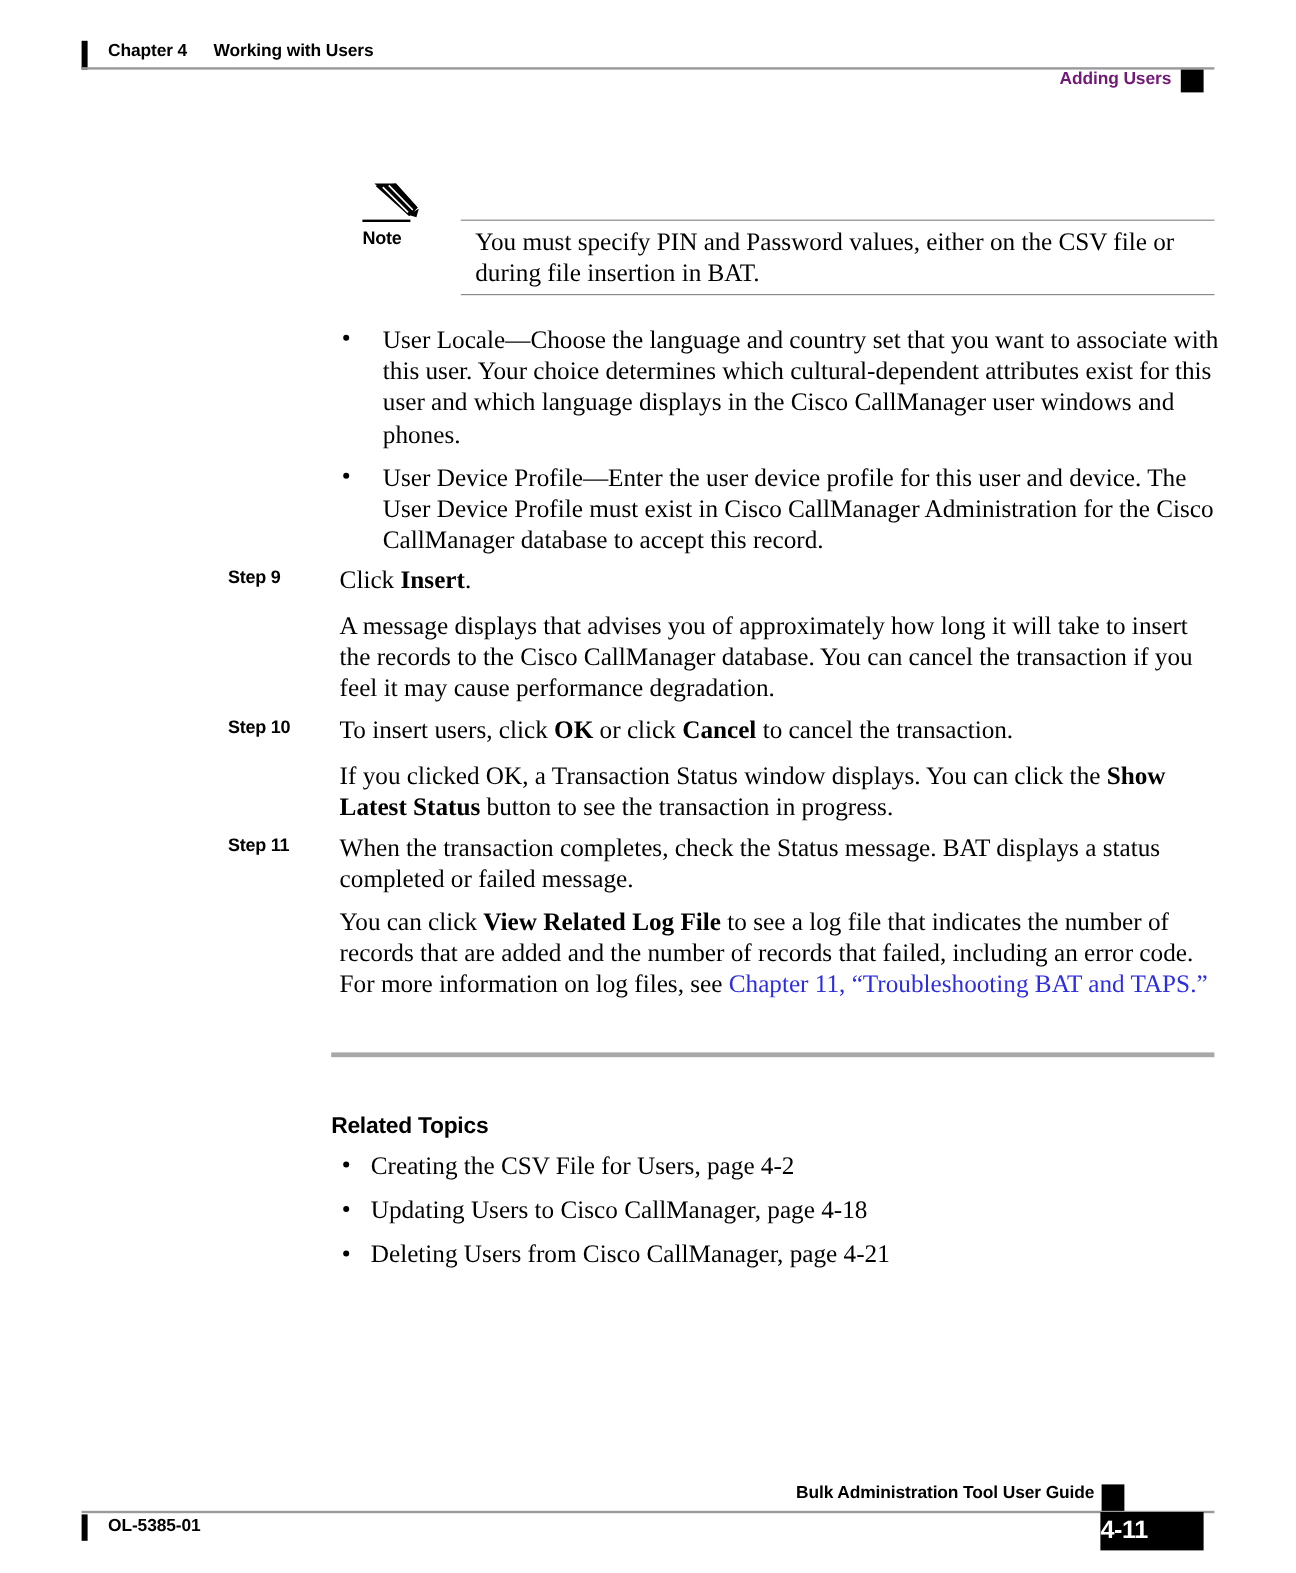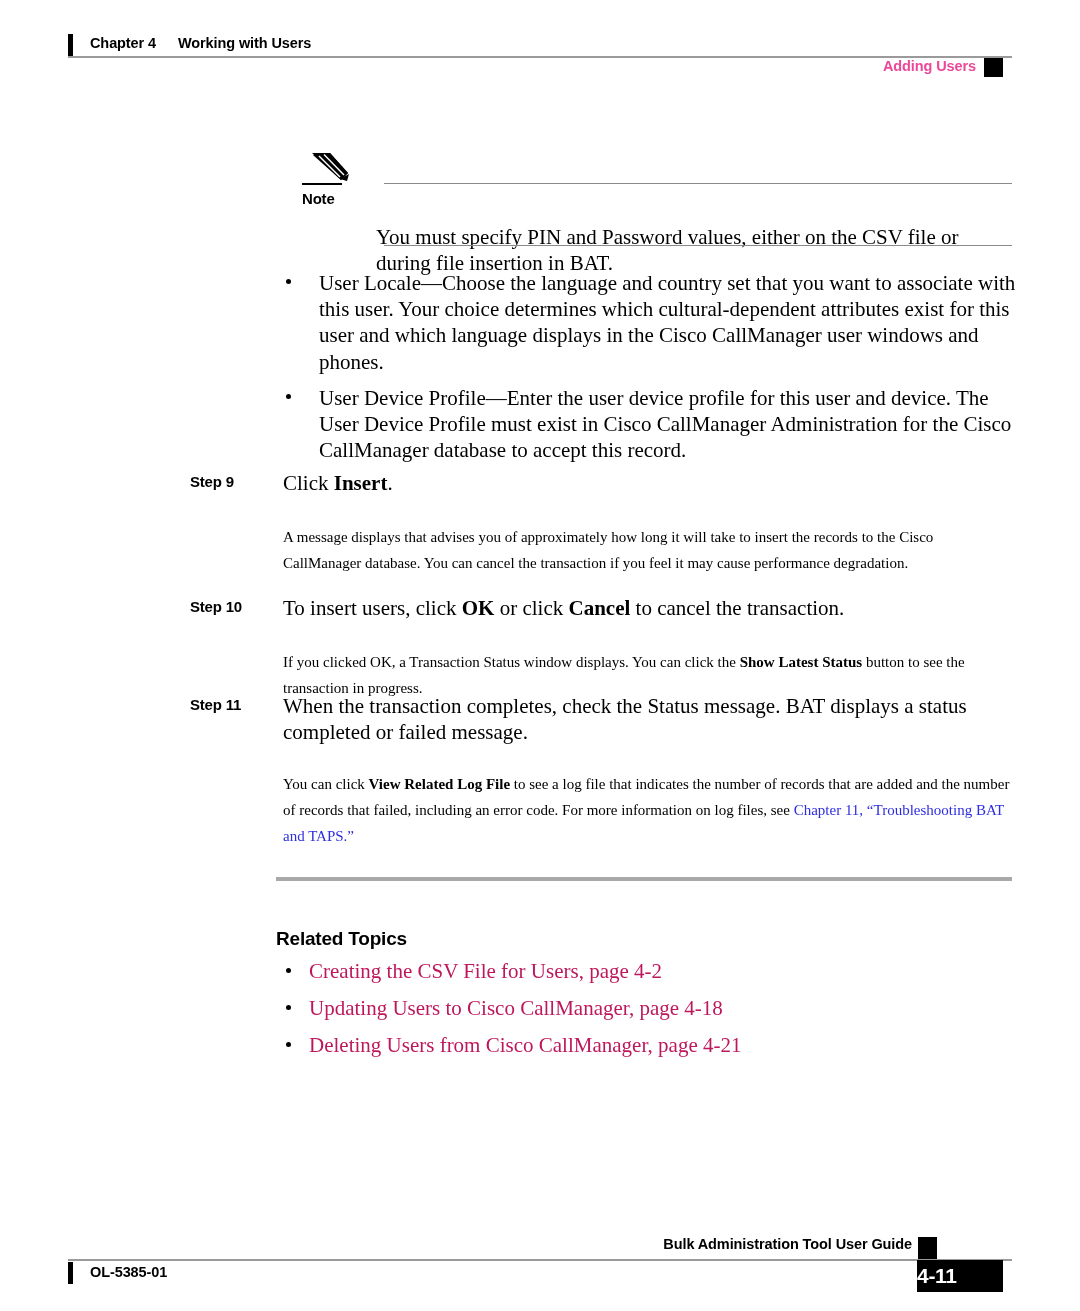--- a/index.html
+++ b/index.html
@@ -59,21 +59,21 @@
   }
   .header-right-text {
     position: absolute;
     right: 36px;
     top: 28px;
     font-family: "Liberation Sans", "DejaVu Sans", sans-serif;
     font-weight: bold;
     font-size: 14.5px;
     letter-spacing: -0.1px;
     white-space: nowrap;
-    color: #ec4899;
+    color: #701a75;
   }
   .header-tab-right {
     position: absolute;
     right: 9px;
     top: 28px;
     width: 19px;
     height: 19px;
     background: #000000;
   }
 
@@ -119,26 +119,25 @@
     position: absolute;
     left: 26px;
     top: 38px;
     font-family: "Liberation Sans", "DejaVu Sans", sans-serif;
     font-weight: bold;
     font-size: 15px;
     letter-spacing: -0.2px;
   }
   .note-body {
     position: absolute;
-    left: 100px;
+    left: 120px;
     top: 36px;
     width: 632px;
     font-size: 21px;
     line-height: 26px;
-    margin-top: 36px;
   }
 
   
   .bullet-block {
     position: absolute;
     width: 730px;
   }
   .bullet-block .bullet {
     position: absolute;
     left: 0;
@@ -170,23 +169,22 @@
     letter-spacing: -0.2px;
     white-space: nowrap;
   }
   .step-body {
     margin-left: 93px;
     font-size: 21px;
     line-height: 26.2px;
   }
   .para {
     position: absolute;
-    font-size: 15px;
+    font-size: 21px;
     line-height: 26.2px;
-    margin-top: 16px;
   }
 
   b, .b {
     font-weight: bold;
   }
   .lnk {
     color: #2d2de0;
   }
 
   
@@ -218,21 +216,21 @@
     top: 10px;
     width: 5px;
     height: 5px;
     border-radius: 50%;
     background: #000;
   }
   .rt-item .rtext {
     margin-left: 23px;
     font-size: 21px;
     line-height: 26px;
-    color: #be185d;
+    color: #000000;
   }
 
   
   .footer {
     position: absolute;
     left: 68px;
     top: 1228px;
     width: 944px;
     height: 60px;
   }

